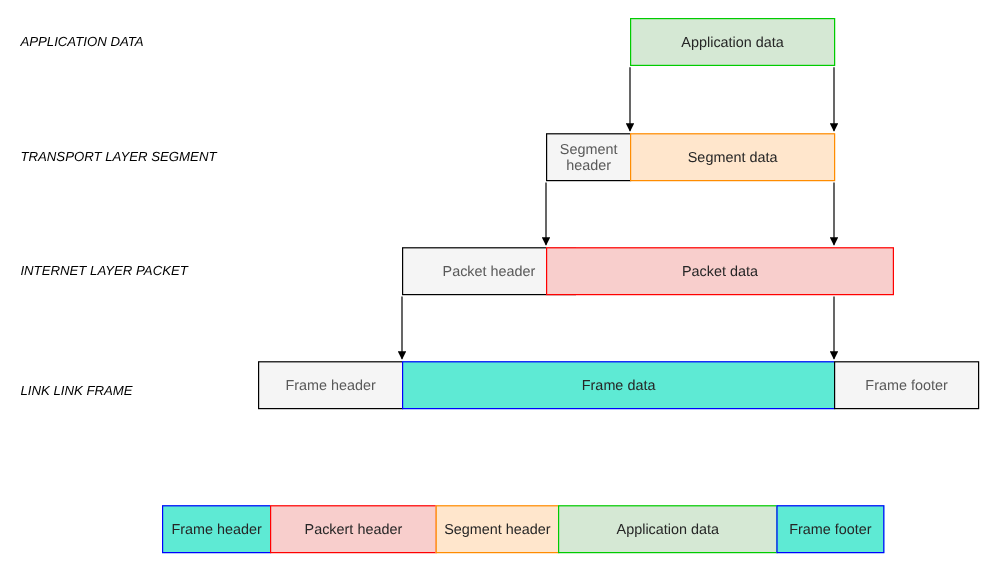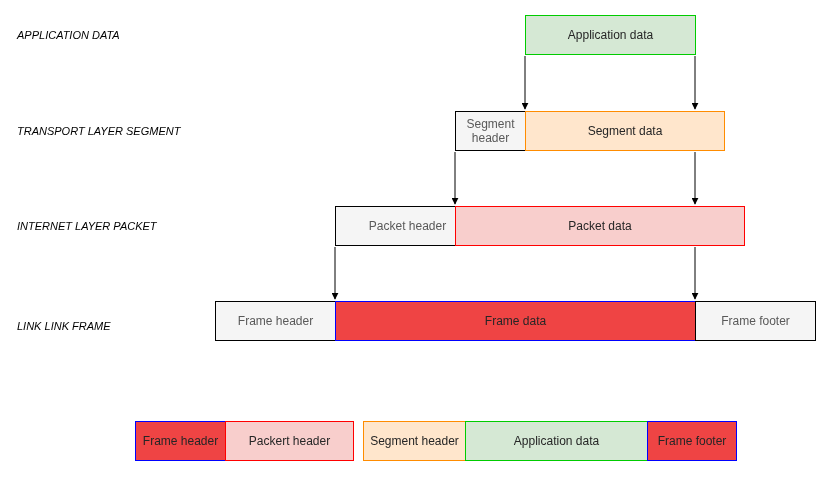--- a/index.html
+++ b/index.html
@@ -38,38 +38,38 @@
     padding: 0 2px;
   }
   .box.grey {
     background: #f5f5f5;
     border: 1px solid #000000;
     color: #595959;
   }
   .box.green  { background: #d5e8d4; border: 1px solid #00cc00; }
   .box.orange { background: #ffe6cc; border: 1px solid #ff8c00; }
   .box.red    { background: #f8cecc; border: 1px solid #ff0000; }
-  .box.blue   { background: #ef4444; border: 1px solid #0000ff; }
+  .box.blue   { background: #5eead4; border: 1px solid #0000ff; }
 
   
   .app-data       { left: 525px; top: 15px;  width: 171px; }
   
   .segment-header { left: 455px; top: 111px; width: 71px;  }
-  .segment-data   { left: 525px; top: 111px; width: 200px; text-align: center; }
+  .segment-data   { left: 525px; top: 111px; width: 171px; text-align: center; }
   
   .packet-header  { left: 335px; top: 206px; width: 145px; }
   .packet-data    { left: 455px; top: 206px; width: 290px; }
   
   .frame-header   { left: 215px; top: 301px; width: 121px; }
   .frame-data     { left: 335px; top: 301px; width: 361px; }
   .frame-footer   { left: 695px; top: 301px; width: 121px; }
 
   
   .c-frame-header   { left: 135px; top: 421px; width: 91px;  }
-  .c-packert-header { left: 225px; top: 421px; width: 129px; }
+  .c-packert-header { left: 225px; top: 421px; width: 139px; }
   .c-segment-header { left: 363px; top: 421px; width: 103px; }
   .c-app-data       { left: 465px; top: 421px; width: 183px; }
   .c-frame-footer   { left: 647px; top: 421px; width: 90px;  }
 
   .arrows {
     position: absolute;
     left: 0; top: 0;
     width: 831px; height: 477px;
     pointer-events: none;
   }

